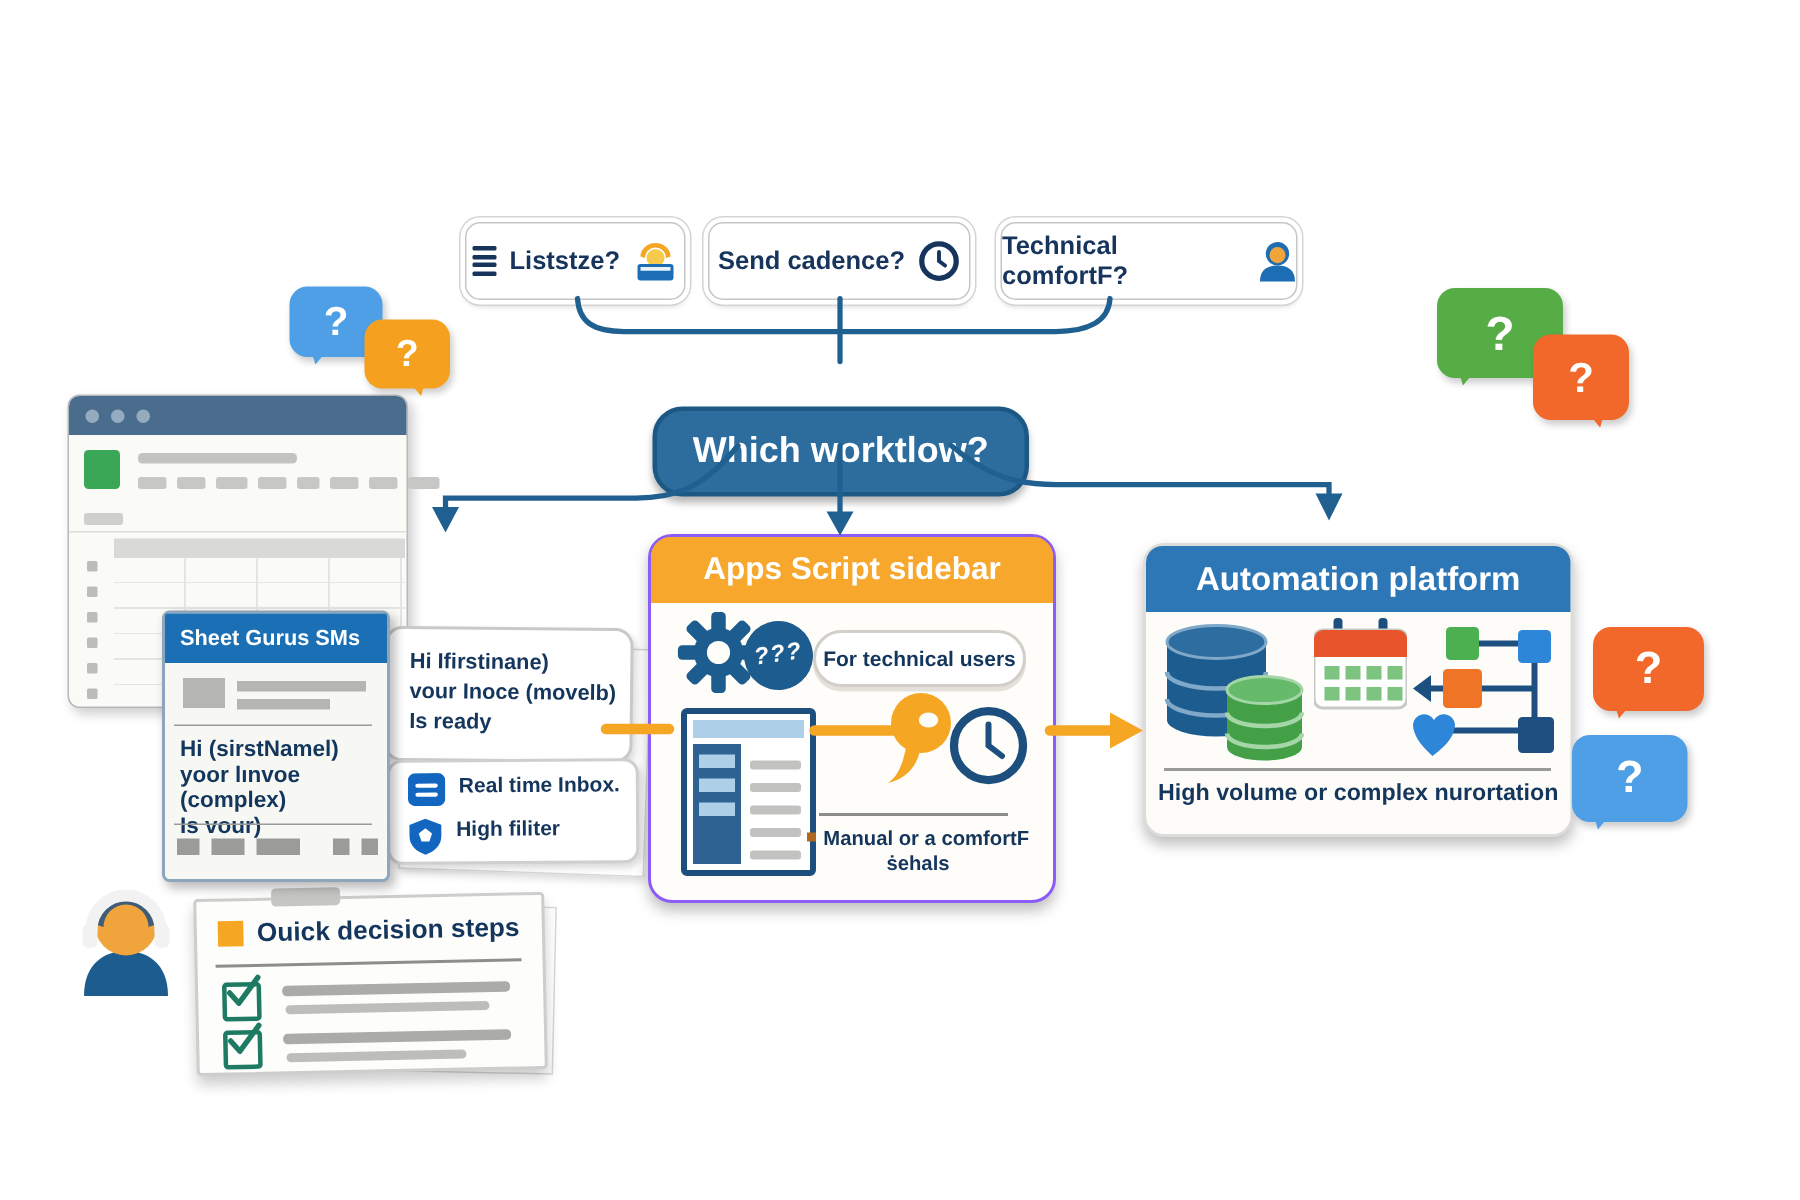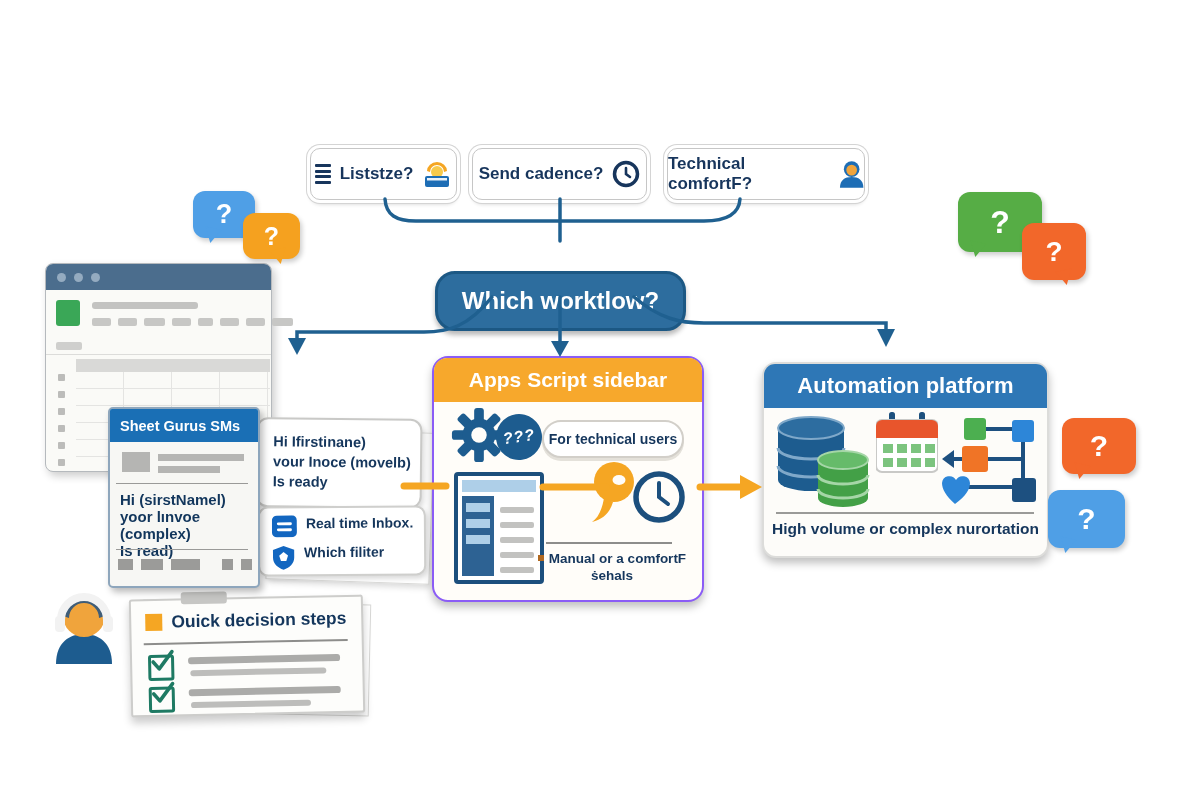--- a/index.html
+++ b/index.html
@@ -221,21 +221,21 @@
     <div class="phead">
       <span>Sheet Gurus SMs</span>
     </div>
     <div class="pblock"></div>
     <div class="pbar1"></div>
     <div class="pbar2"></div>
     <div class="pdiv1"></div>
     <div class="pmsg">
       <div>Hi (sirstNamel)</div>
       <div>yoor lınvoe (complex)</div>
-      <div>Is read)</div>
+      <div>Is vour)</div>
     </div>
     <div class="pdiv2"></div>
     <div class="btnrow">
       <i style="width:16px"></i>
         <i style="width:24px"></i>
         <i style="width:30px"></i>
         <i style="width:12px;margin-left:14px"></i>
         <i style="width:12px"></i>
     </div>
   </div>
@@ -253,21 +253,21 @@
         <rect x="5" y="7" width="15" height="2.8" rx="1.4" fill="#fff"></rect>
         <rect x="5" y="13" width="15" height="2.8" rx="1.4" fill="#fff"></rect>
       </svg>
       <span>Real time Inbox.</span>
     </div>
     <div class="feat-row" id="feat-row2">
       <svg width="23" height="26" viewBox="0 0 26 28">
         <path d="M13,1 L25,5.5 V14 C25,21 20,25.5 13,28 C6,25.5 1,21 1,14 V5.5 Z" fill="#1266c0"></path>
         <path d="M13,8 l5,4 -2,6 h-6 l-2,-6 z" fill="#fff"></path>
       </svg>
-      <span>Which filiter</span>
+      <span>High filiter</span>
     </div>
   </div>
 
   <div id="steps-card">
     <div class="tab"></div>
     <div class="titlerow">
       <span class="osq"></span>
       <span>Ouick decision steps</span>
     </div>
     <div class="sdiv"></div>

